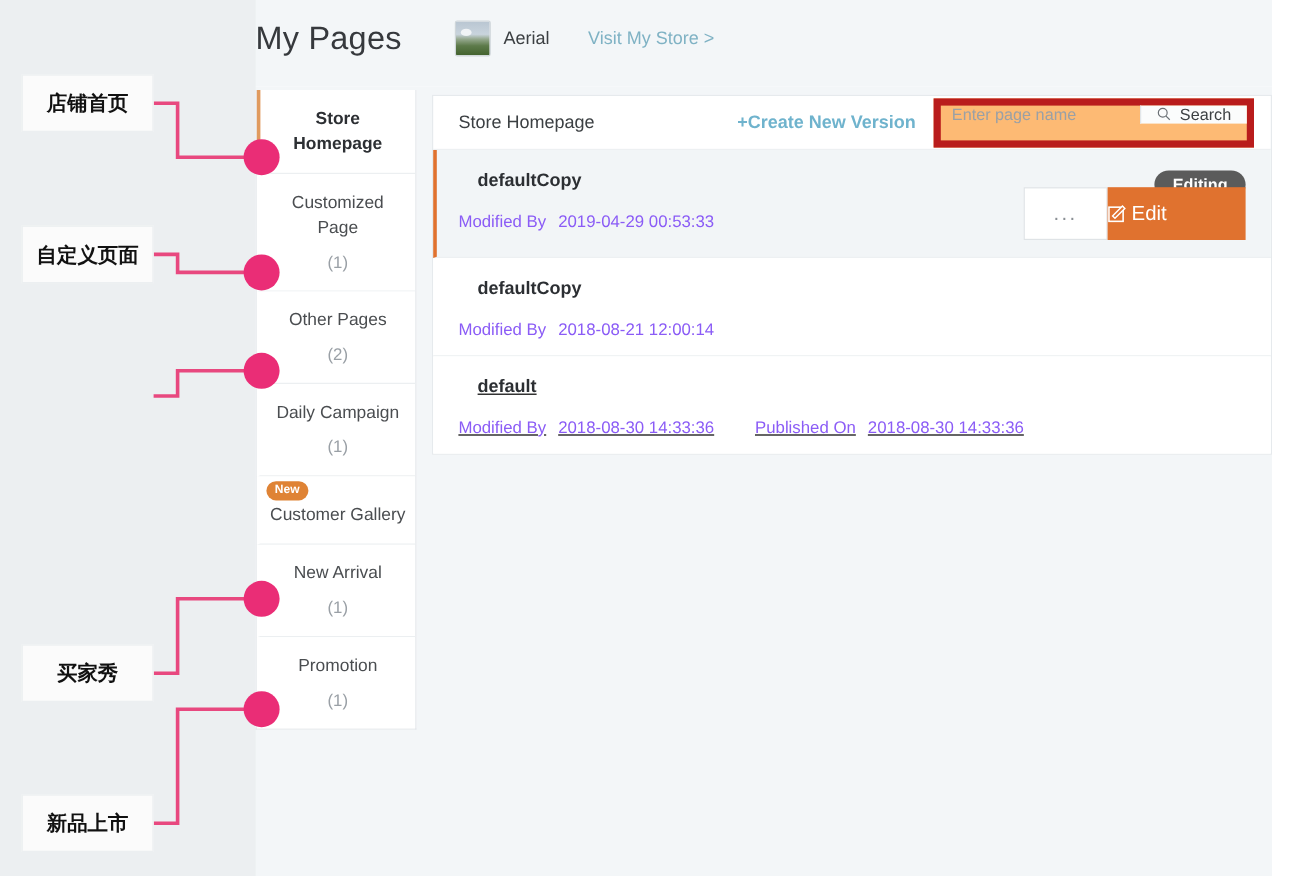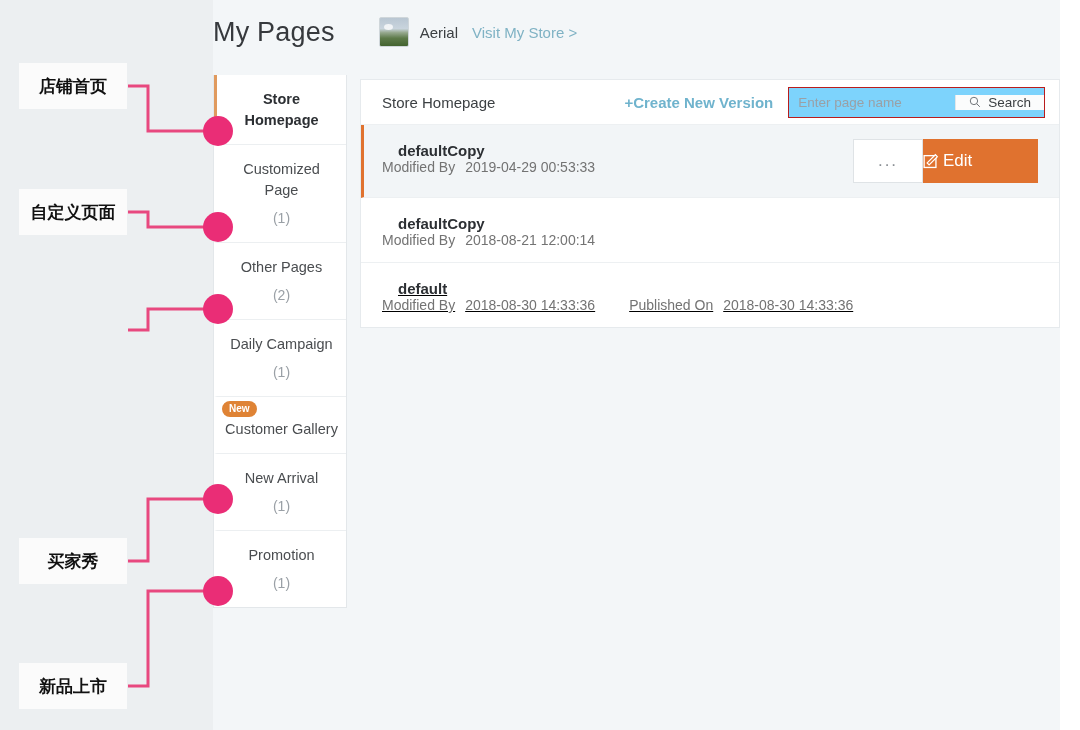--- a/index.html
+++ b/index.html
@@ -39,21 +39,21 @@
     width:28px;height:28px;border-radius:2px;border:1px solid #cfd6da;
     background:linear-gradient(#b9c6d2 0%, #c9d4dd 38%, #96a98f 52%, #5d7a4a 72%, #43632f 100%);
     position:relative;overflow:hidden;flex:none;
   }
   .store-thumb:after{
     content:"";position:absolute;left:4px;top:6px;width:9px;height:6px;border-radius:50%;
     background:rgba(255,255,255,.75);
   }
   .store-name{font-size:15px;color:#3c4043;margin-left:11px;white-space:nowrap;}
   .visit-link{
-    font-size:15px;color:#7fb2c4;margin-left:14px;white-space:nowrap;cursor:pointer;
+    font-size:15px;color:#7fb2c4;margin-left:32px;white-space:nowrap;cursor:pointer;
   }
 
   
   .side-nav{
     position:absolute;left:213px;top:75px;width:134px;
     background:#ffffff;border:1px solid #e3e7ea;border-top:none;
     box-sizing:border-box;
   }
   .nav-item{
     position:relative;box-sizing:border-box;width:100%;
@@ -82,21 +82,21 @@
     position:absolute;left:360px;top:79px;width:700px;
     background:#ffffff;border:1px solid #e6eaed;box-sizing:border-box;
   }
   .content-head{
     height:45px;display:flex;align-items:center;
     border-bottom:1px solid #edf0f2;padding:0 14px 0 21px;box-sizing:border-box;
   }
   .content-head-title{font-size:15px;color:#3c4043;white-space:nowrap;}
   .head-right{margin-left:auto;display:flex;align-items:center;}
   .create-link{font-size:15px;color:#6fb3cd;white-space:nowrap;cursor:pointer;margin-right:15px;font-weight:bold;}
-  .search-wrap{display:flex;align-items:center;height:29px;border:1px solid #b91c1c;background:#7dd3fc;}
+  .search-wrap{display:flex;align-items:flex-start;height:29px;border:6px solid #b91c1c;background:#fdba74;}
   .search-input{
     width:148px;border:none;outline:none;font-size:13.5px;color:#3c4043;
     padding:0 9px;font-family:inherit;background:transparent;
   }
   .search-input::placeholder{color:#9aa0a6;}
   .search-btn{
     display:flex;align-items:center;gap:7px;padding:0 13px;
     border-left:1px solid #e2e6e9;background:#fbfcfc;
     font-size:13.5px;color:#3c4043;cursor:pointer;white-space:nowrap;
   }
@@ -107,21 +107,21 @@
     position:relative;box-sizing:border-box;
     border-bottom:1px solid #edf0f2;
     padding:17px 21px 14px 21px;background:#ffffff;
   }
   .card.current{
     background:#f2f5f7;border-left:3px solid #e0722f;padding-left:18px;
     padding-bottom:22px;
   }
   .card:last-child{border-bottom:none;text-decoration:underline;}
   .card-title{font-size:15px;font-weight:bold;color:#2c2f33;margin-left:16px;}
-  .card-meta{display:flex;align-items:center;font-size:14px;color:#737373;}
+  .card-meta{margin-top:17px;display:flex;align-items:center;font-size:14px;color:#8b5cf6;}
   .meta-label{margin-right:10px;}
   .meta-value{margin-right:34px;}
   .meta-value:last-child{margin-right:0;}
   .badge-editing{
     position:absolute;right:21px;top:17px;
     background:#5b5b5b;color:#ffffff;font-size:13.5px;font-weight:bold;
     border-radius:13px;padding:4px 15px 5px;
   }
   .card-actions{position:absolute;right:21px;bottom:14px;display:flex;align-items:stretch;}
   .btn-more{

